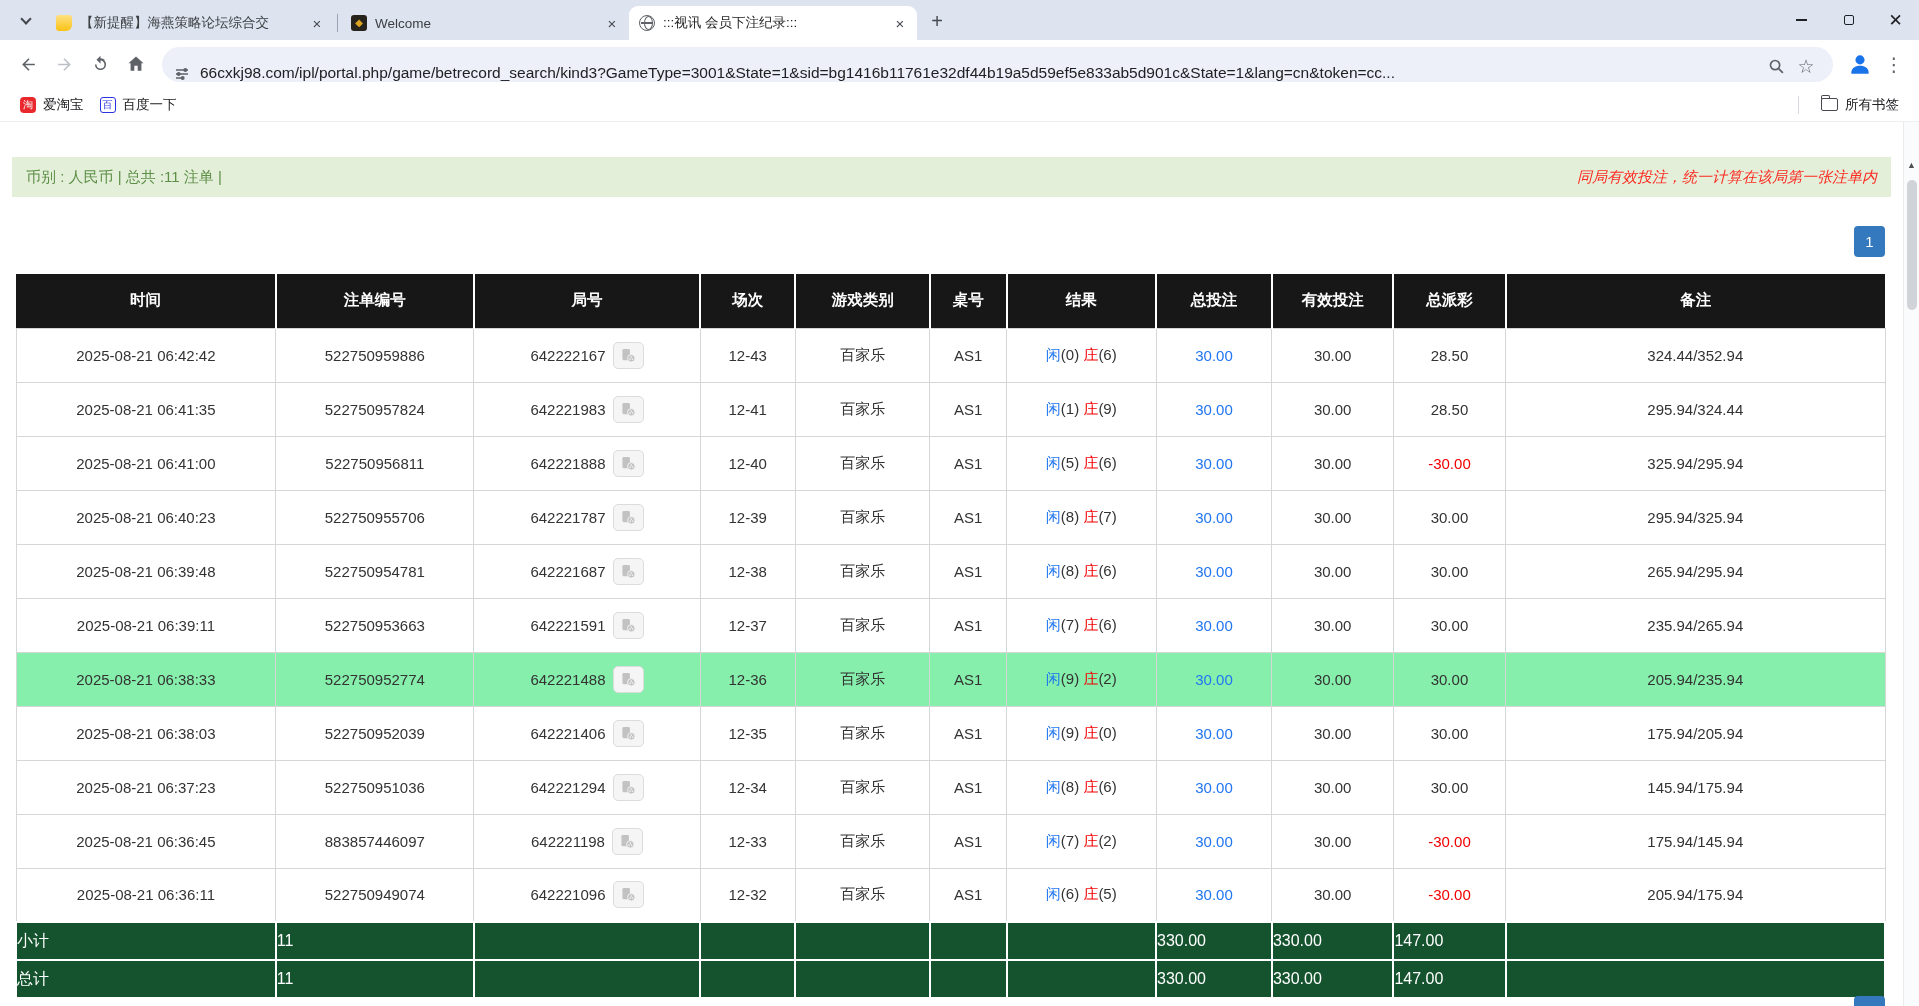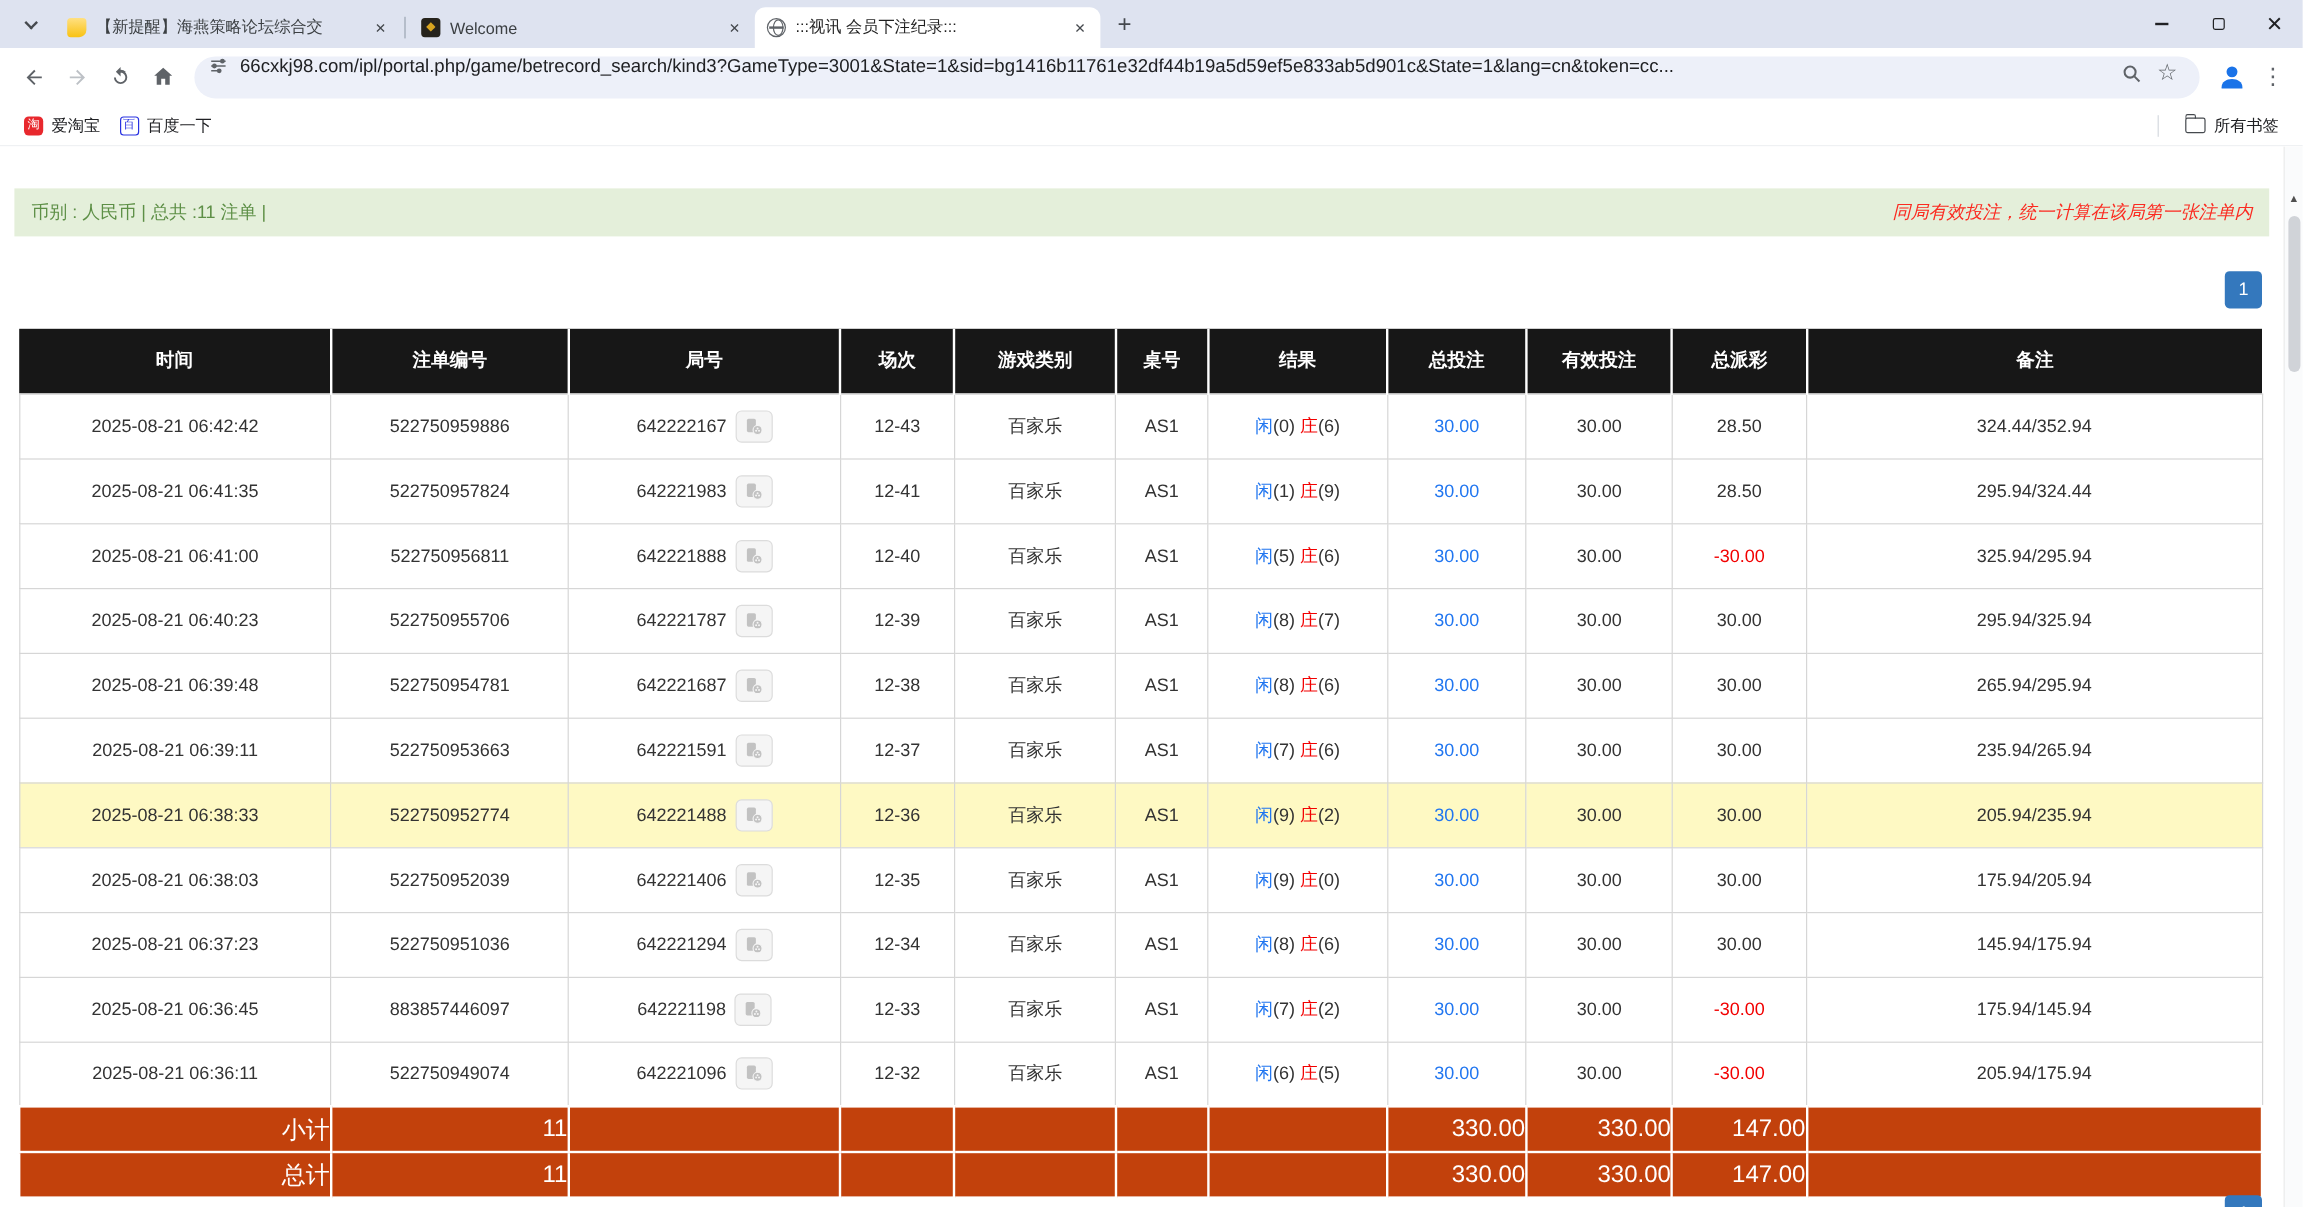--- a/index.html
+++ b/index.html
@@ -31,21 +31,21 @@
     justify-content:center; font-size:20px; color:#45494e; cursor:pointer; }
   .win-controls { position:absolute; right:0; top:0; height:40px; display:flex; }
   .win-btn { width:47px; height:40px; display:flex; align-items:center; justify-content:center; color:#202124; }
   .ic-min { width:11px; height:1.6px; background:#202124; }
   .ic-max { width:10px; height:10px; border:1.6px solid #202124; border-radius:2px; }
   .ic-close { font-size:17px; line-height:1; }
 
   .toolbar { height:48px; background:#fff; display:flex; align-items:center; padding:0 10px; }
   .nav-btn { width:36px; height:36px; border-radius:50%; display:flex; align-items:center; justify-content:center; }
   .omnibox { flex:1; height:35px; background:#edf0f9; border-radius:18px; margin:0 8px; display:flex;
-    align-items:flex-start; padding:0 12px; min-width:0; }
+    align-items:flex-end; padding:0 12px; min-width:0; }
   .omnibox .url { flex:1; font-size:15.5px; color:#202124; white-space:nowrap; overflow:hidden; margin-left:10px; }
   .omni-ic { width:30px; height:30px; display:flex; align-items:center; justify-content:center; flex:0 0 auto; }
   .star { font-size:19px; color:#5f6368; }
   .avatar { width:30px; height:30px; border-radius:50%; display:flex; align-items:center; justify-content:center; margin:0 4px; }
   .kebab { font-size:19px; color:#5f6368; width:30px; height:30px; display:flex; align-items:center; justify-content:center; }
 
   .bookmarks { height:34px; background:#fff; display:flex; align-items:center; padding:0 12px;
     border-bottom:1px solid #eceef1; font-size:13.5px; color:#202124; }
   .bm { display:flex; align-items:center; gap:7px; padding:4px 8px; border-radius:6px; cursor:pointer; }
   .bm-ic { width:16px; height:16px; border-radius:3px; display:flex; align-items:center; justify-content:center;
@@ -68,23 +68,23 @@
     display:flex; align-items:center; justify-content:center; font-size:15px; cursor:pointer; }
   .page-btn.top { right:34px; top:104px; }
   .page-btn.bottom { right:34px; top:874px; }
 
   table.bets { position:absolute; left:15px; top:152px; width:1871px; border-collapse:collapse;
     font-size:15px; color:#333; table-layout:fixed; }
   table.bets thead th { background:#171717; color:#fff; height:54px; font-weight:bold; font-size:15.5px;
     border-right:2px solid #fff; }
   table.bets thead th:last-child { border-right:none; }
   table.bets tbody td { height:54px; text-align:center; background:#fff; border:1px solid #d6d6d6; }
-  table.bets tbody tr.hl td { background:#fef9c3; }
-  table.bets tfoot td { height:38px; background:#c2410c; color:#fff; text-align:right;
-    border:2px solid #fff; font-size:20px; }
+  table.bets tbody tr.hl td { background:#86efac; }
+  table.bets tfoot td { height:38px; background:#14532d; color:#fff; text-align:left;
+    border:2px solid #fff; font-size:16px; }
   .blue { color:#2176f0; }
   .red  { color:#f20000; }
   .neg  { color:#f20000; }
   .round-wrap { display:flex; align-items:center; justify-content:center; gap:7px; }
   .vid-btn { width:31px; height:27px; background:#f5f5f5; border:1px solid #dcdcdc; border-radius:5px;
     display:inline-flex; align-items:center; justify-content:center; cursor:pointer; }
 
   
   .scrollbar { position:absolute; right:0; top:0; width:16px; height:884px; background:#fafbfc;
     border-left:1px solid #ececec; }

